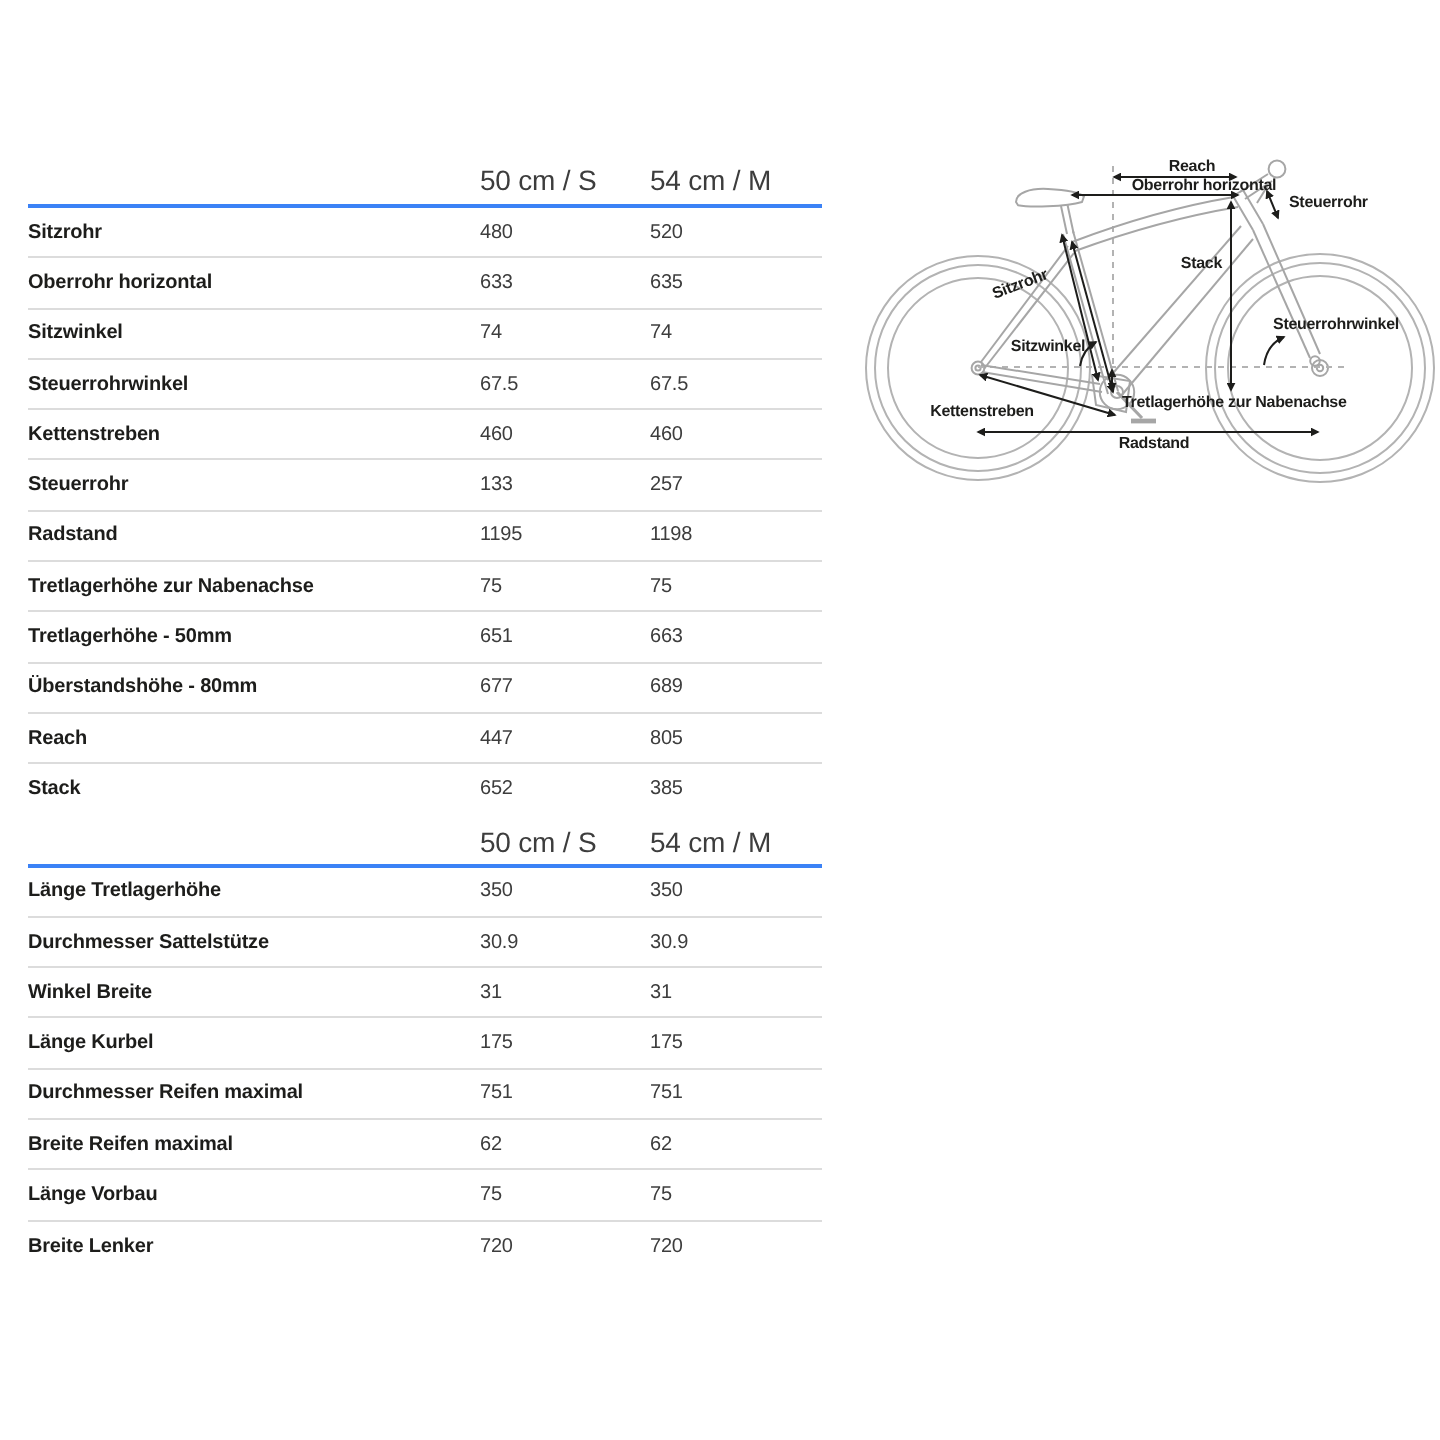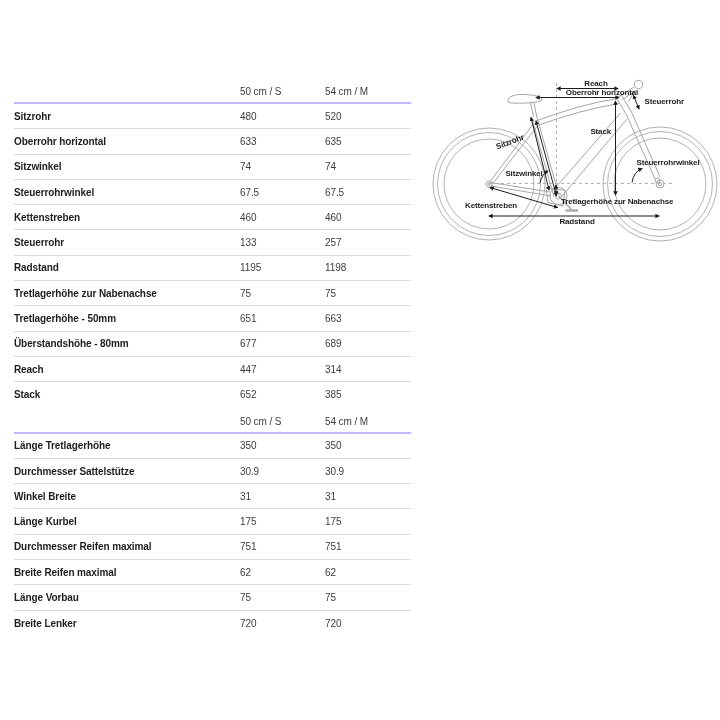--- a/index.html
+++ b/index.html
@@ -5,22 +5,22 @@
   * { box-sizing: border-box; margin: 0; padding: 0; }
   html, body { background: #ffffff; }
   body { width: 720px; height: 720px; font-family: "Liberation Sans", sans-serif; }
   .canvas { position: relative; width: 720px; height: 720px; background: #fff; overflow: hidden; }
 
   
   .tables { position: absolute; left: 14px; top: 82px; width: 397px; }
   .thead {
     display: grid; grid-template-columns: 226px 85px 86px;
     align-items: end; height: 22px; padding-bottom: 5px;
-    border-bottom: 2px solid #c4b5fd;
-    font-size: 10px; color: #3d3d3d; letter-spacing: -0.1px;
+    border-bottom: 2px solid #3b82f6;
+    font-size: 14px; color: #3d3d3d; letter-spacing: -0.1px;
   }
   .thead.second { height: 21px; margin-top: 5px; }
   .trow {
     display: grid; grid-template-columns: 226px 85px 86px;
     height: 25.3px; align-items: center;
     border-bottom: 1px solid #dcdcdc;
     font-size: 10px;
   }
   .tbody .trow:last-child { border-bottom: 0; }
   .cell.label { font-weight: bold; color: #1d1d1b; letter-spacing: -0.1px; }
@@ -99,21 +99,21 @@
             <div class="cell value">663</div>
           </div>
           <div class="trow">
             <div class="cell label">Überstandshöhe - 80mm</div>
             <div class="cell value">677</div>
             <div class="cell value">689</div>
           </div>
           <div class="trow">
             <div class="cell label">Reach</div>
             <div class="cell value">447</div>
-            <div class="cell value">314</div>
+            <div class="cell value">805</div>
           </div>
           <div class="trow">
             <div class="cell label">Stack</div>
             <div class="cell value">652</div>
             <div class="cell value">385</div>
           </div>
         </div>
     </section>
 
     <section>

